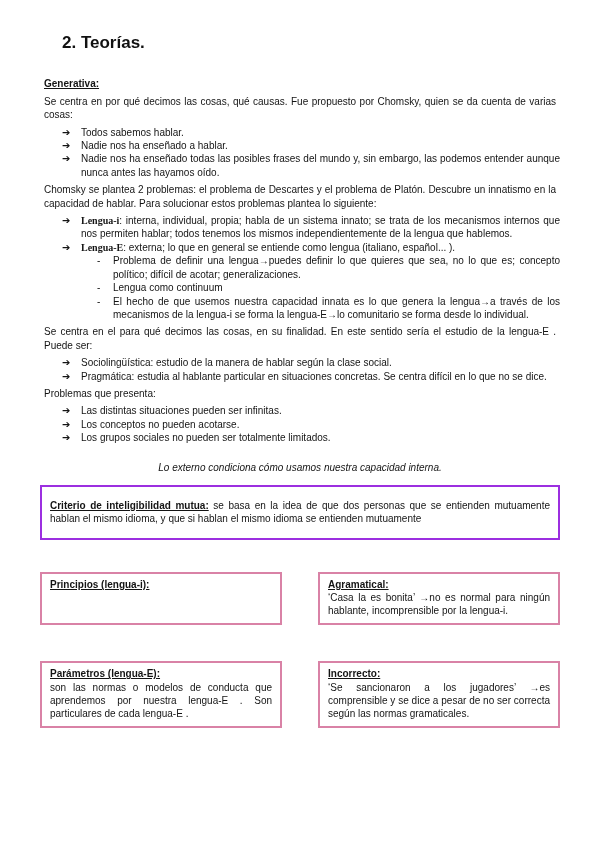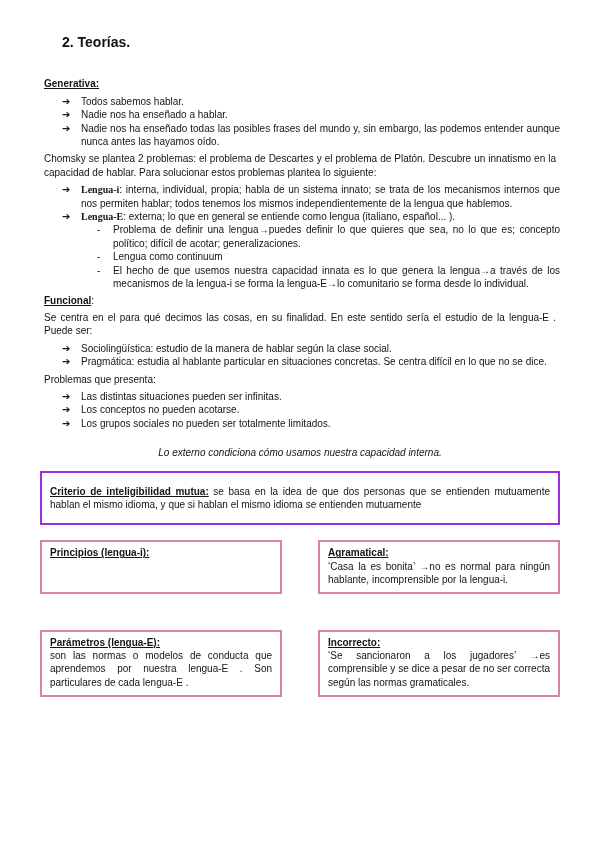--- a/index.html
+++ b/index.html
@@ -4,60 +4,61 @@
 <style>
   html,body{margin:0;padding:0;background:#ffffff;}
   .page{
     width:600px;height:848px;box-sizing:border-box;
     background:#ffffff;color:#141414;
     font-family:"Liberation Sans","DejaVu Sans",sans-serif;
     font-size:10px;line-height:13.4px;
     padding:36px 40px 0 40px;
     overflow:hidden;
   }
-  .title{font-size:14px;font-weight:bold;margin:0 0 28px 22px;color:#111;}
+  .title{font-size:17px;font-weight:bold;margin:0 0 28px 22px;color:#111;}
   .hd{font-weight:bold;text-decoration:underline;}
   p{margin:4px;}
   .just{text-align:justify;}
   .b{display:flex;padding-left:22px;}
   .b .m{flex:0 0 19px;}
   .b .t{flex:1;text-align:justify;}
   .sub{display:flex;padding-left:57px;}
   .sub .m{flex:0 0 16px;}
   .sub .t{flex:1;text-align:justify;}
   .bold{font-weight:bold;font-family:Liberation Serif, serif;}
   .funcional-hd{margin-top:3px;}
   .quote{text-align:center;font-style:italic;margin:16px 0 11px 0;}
   .callout{
     border:2px solid #9c2fe0;
     padding:12px 8px;
     text-align:justify;
   }
   .cards{
-    margin-top:15px;
+    margin-top:32px;
     display:grid;grid-template-columns:1fr 1fr;
     column-gap:5px;row-gap:30px;gap:36px;
   }
   .card{
     border:2px solid #d982a6;
     padding:4px 8px 6px 8px;
     box-sizing:border-box;
     line-height:13.2px;
   }
   .card .ct{font-weight:bold;text-decoration:underline;}
   .card .cb{text-align:justify;}
 </style>
 </head>
 <body>
 
 <div class="page">
 
   <h1 class="title">2. Teorías.</h1>
 
   <p><span class="hd">Generativa:</span></p>
+  <p class="just">Se centra en por qué decimos las cosas, qué causas. Fue propuesto por Chomsky, quien se da cuenta de varias cosas:</p>
 
   <div class="b">
     <span class="m">➔</span>
     <span class="t">Todos sabemos hablar.</span>
   </div>
   <div class="b">
     <span class="m">➔</span>
     <span class="t">Nadie nos ha enseñado a hablar.</span>
   </div>
   <div class="b">
@@ -83,21 +84,20 @@
   </div>
   <div class="sub">
     <span class="m">-</span>
     <span class="t">Lengua como continuum</span>
   </div>
   <div class="sub">
     <span class="m">-</span>
     <span class="t">El hecho de que usemos nuestra capacidad innata es lo que genera la lengua→a través de los mecanismos de la lengua-i se forma la lengua-E→lo comunitario se forma desde lo individual.</span>
   </div>
 
-  <p class="funcional-hd"><span class="hd">Funcional</span><span>:</span></p>
   <p class="just">Se centra en el para qué decimos las cosas, en su finalidad. En este sentido sería el estudio de la lengua-E . Puede ser:</p>
 
   <div class="b">
     <span class="m">➔</span>
     <span class="t">Sociolingüística: estudio de la manera de hablar según la clase social.</span>
   </div>
   <div class="b">
     <span class="m">➔</span>
     <span class="t">Pragmática: estudia al hablante particular en situaciones concretas. Se centra difícil en lo que no se dice.</span>
   </div>

